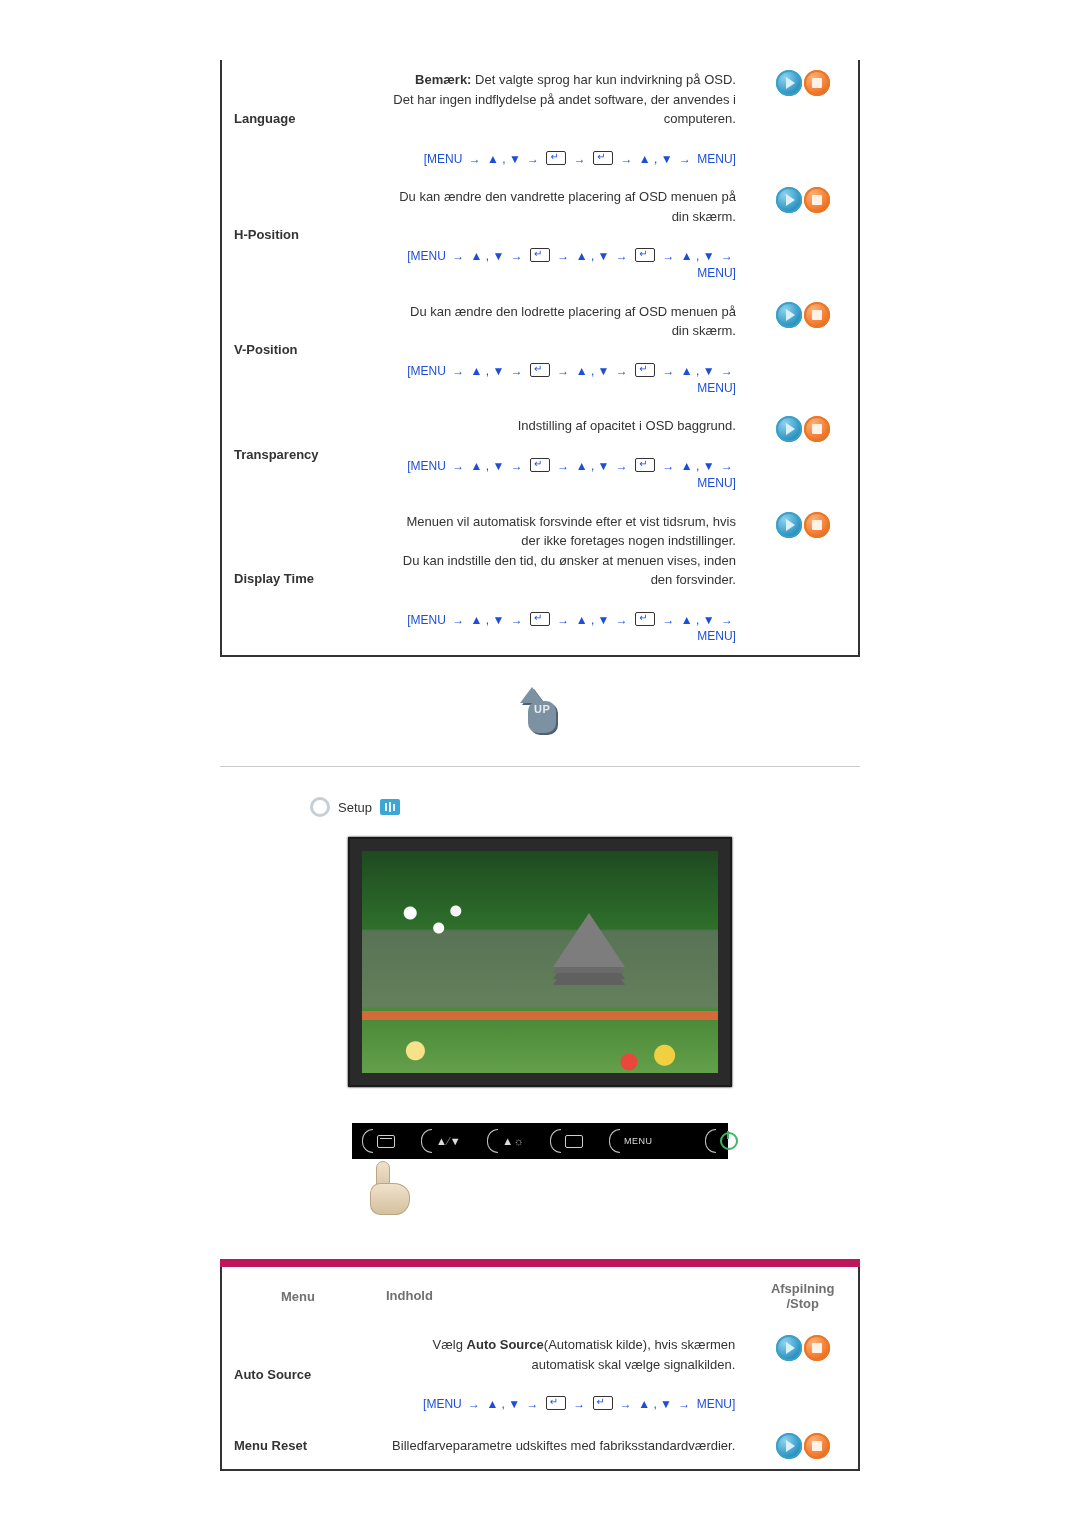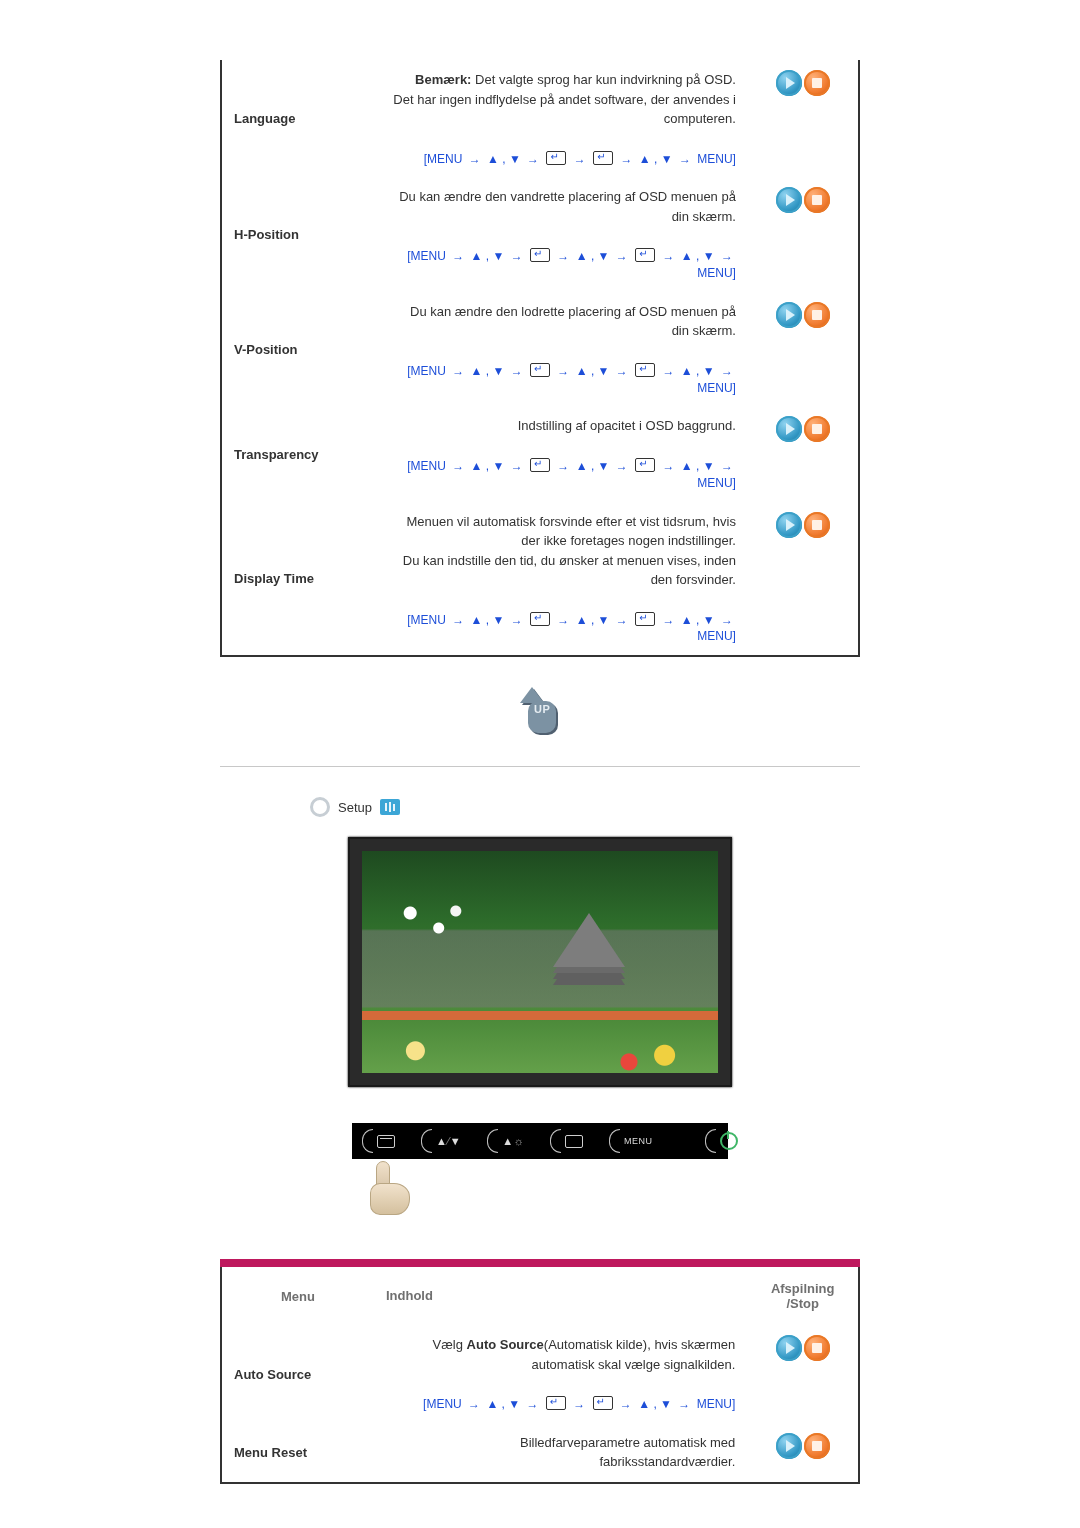--- a/index.html
+++ b/index.html
@@ -450,21 +450,21 @@
             <th class="menu-col">Auto Source</th>
             <td class="content-col">
               <div>Vælg <b>Auto Source</b>(Automatisk kilde), hvis skærmen automatisk skal vælge signalkilden.</div>
               <div class="seq">[MENU <span class="arrow">→</span> ▲ , ▼ <span class="arrow">→</span> <span class="enter-icon"></span> <span class="arrow">→</span> <span class="enter-icon"></span> <span class="arrow">→</span> ▲ , ▼ <span class="arrow">→</span> MENU]</div>
             </td>
             <td class="play-col"><span class="play-pair"><span class="play-btn"></span><span class="stop-btn"></span></span></td>
           </tr>
           <tr>
             <th class="menu-col">Menu Reset</th>
             <td class="content-col">
-              <div>Billedfarveparametre automatisk med fabriksstandardværdier.</div>
+              <div>Billedfarveparametre udskiftes med fabriksstandardværdier.</div>
             </td>
             <td class="play-col"><span class="play-pair"><span class="play-btn"></span><span class="stop-btn"></span></span></td>
           </tr>
         </tbody>
     </table>
 
   </div>
 </div>
 
 </body></html>

